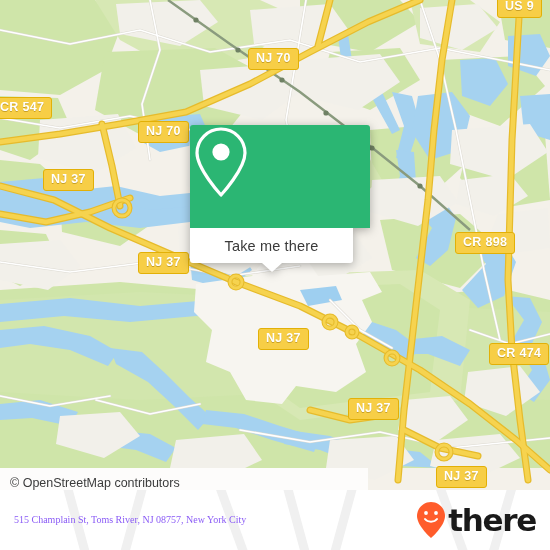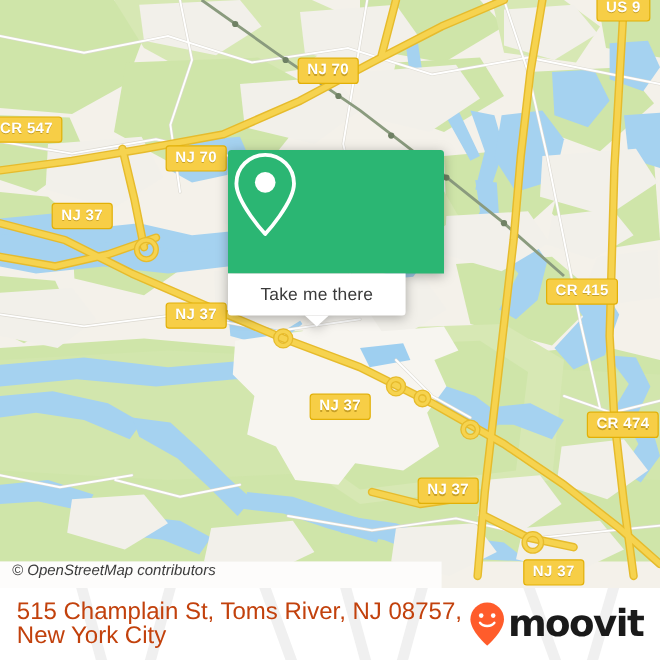--- a/index.html
+++ b/index.html
@@ -37,62 +37,62 @@
     position:absolute;left:190px;top:125px;width:180px;
     filter:drop-shadow(0 2px 5px rgba(0,0,0,.30));
   }
   #popup-green{
     width:180px;height:103px;background:#2bb673;
     border-radius:3px 3px 0 0;
     display:flex;align-items:center;justify-content:center;
   }
   #popup-green svg{display:block;}
   #popup-white{
-    width:148px;height:35px;background:#ffffff;
+    width:163px;height:35px;background:#ffffff;
     border-radius:0 0 3px 3px;
     display:flex;align-items:center;justify-content:center;
     position:relative;
   }
   #popup-label{
     font-size:14.5px;color:#3a3a3a;letter-spacing:.15px;
     font-family:"Liberation Sans", sans-serif;
   }
   #popup-tail{
     position:absolute;left:50%;bottom:-9px;margin-left:-10px;
     width:0;height:0;
     border-left:10px solid transparent;
     border-right:10px solid transparent;
     border-top:9px solid #ffffff;
   }
 
   
   #attrib{
     position:absolute;left:0;top:468px;height:22px;width:368px;
     background:rgba(255,255,255,.80);
-    display:flex;align-items:flex-start;font-style:italic;
+    display:flex;align-items:flex-end;
   }
   #attrib-text{
     font-size:12.5px;color:#3b3b3b;padding-left:10px;
     font-family:"Liberation Sans", sans-serif;white-space:nowrap;
   }
 
   
   #footer{
     position:absolute;left:0;top:490px;width:550px;height:60px;
     background:#ffffff;overflow:hidden;
   }
   #footer-watermark{position:absolute;left:0;top:-20px;width:550px;height:90px;opacity:1;}
   #footer-inner{
     position:relative;height:100%;
     display:flex;align-items:center;justify-content:space-between;
     padding:0 14px 0 14px;box-sizing:border-box;
   }
   #footer-address{
-    font-size:20px;color:#c2410c;line-height:20px;max-width:390px;
-    font-family:Liberation Sans, sans-serif;
+    font-size:10px;color:#8b5cf6;line-height:20px;max-width:390px;
+    font-family:Liberation Serif, serif;
   }
   #logo{display:flex;align-items:center;gap:2px;}
   #logo-word{
     font-size:31px;font-weight:bold;color:#1a1a1a;letter-spacing:-1.3px;
     font-family:"DejaVu Sans", sans-serif;line-height:1;
   }
 </style>
 </head>
 <body>
 
@@ -281,21 +281,21 @@
         <circle cx="444" cy="452" r="7"></circle>
       </g>
     </svg>
 
     <div id="shield-layer">
         <div class="shield" style="left: 497px; top: -4px;">US 9</div>
         <div class="shield" style="left: 248px; top: 48px;">NJ 70</div>
         <div class="shield" style="left: -8px; top: 97px;">CR 547</div>
         <div class="shield" style="left: 138px; top: 121px;">NJ 70</div>
         <div class="shield" style="left: 43px; top: 169px;">NJ 37</div>
-        <div class="shield" style="left: 455px; top: 232px;">CR 415</div>
+        <div class="shield" style="left: 455px; top: 232px;">CR 898</div>
         <div class="shield" style="left: 138px; top: 252px;">NJ 37</div>
         <div class="shield" style="left: 258px; top: 328px;">NJ 37</div>
         <div class="shield" style="left: 489px; top: 343px;">CR 474</div>
         <div class="shield" style="left: 348px; top: 398px;">NJ 37</div>
         <div class="shield" style="left: 436px; top: 466px;">NJ 37</div>
       </div>
 
     <div id="popup">
       <div id="popup-green">
         <svg width="62" height="74" viewBox="0 0 62 74">
@@ -328,18 +328,18 @@
     </svg>
     <div id="footer-inner">
       <div id="footer-address">515 Champlain St, Toms River, NJ 08757, New York City</div>
       <div id="logo">
         <svg width="30" height="38" viewBox="0 0 30 38">
           <path d="M15 1 C7.3 1 1 7.3 1 15 C1 25 15 37 15 37 C15 37 29 25 29 15 C29 7.3 22.7 1 15 1 Z" fill="#ff5c2b"></path>
           <circle cx="10" cy="12" r="1.9" fill="#ffffff"></circle>
           <circle cx="20" cy="12" r="1.9" fill="#ffffff"></circle>
           <path d="M9 18 C11.5 21.5 18.5 21.5 21 18" stroke="#ffffff" stroke-width="2" fill="none" stroke-linecap="round"></path>
         </svg>
-        <span id="logo-word">moovit</span>
+        <span id="logo-word">there</span>
       </div>
     </div>
   </div>
 
 </div>
 
 </body></html>

